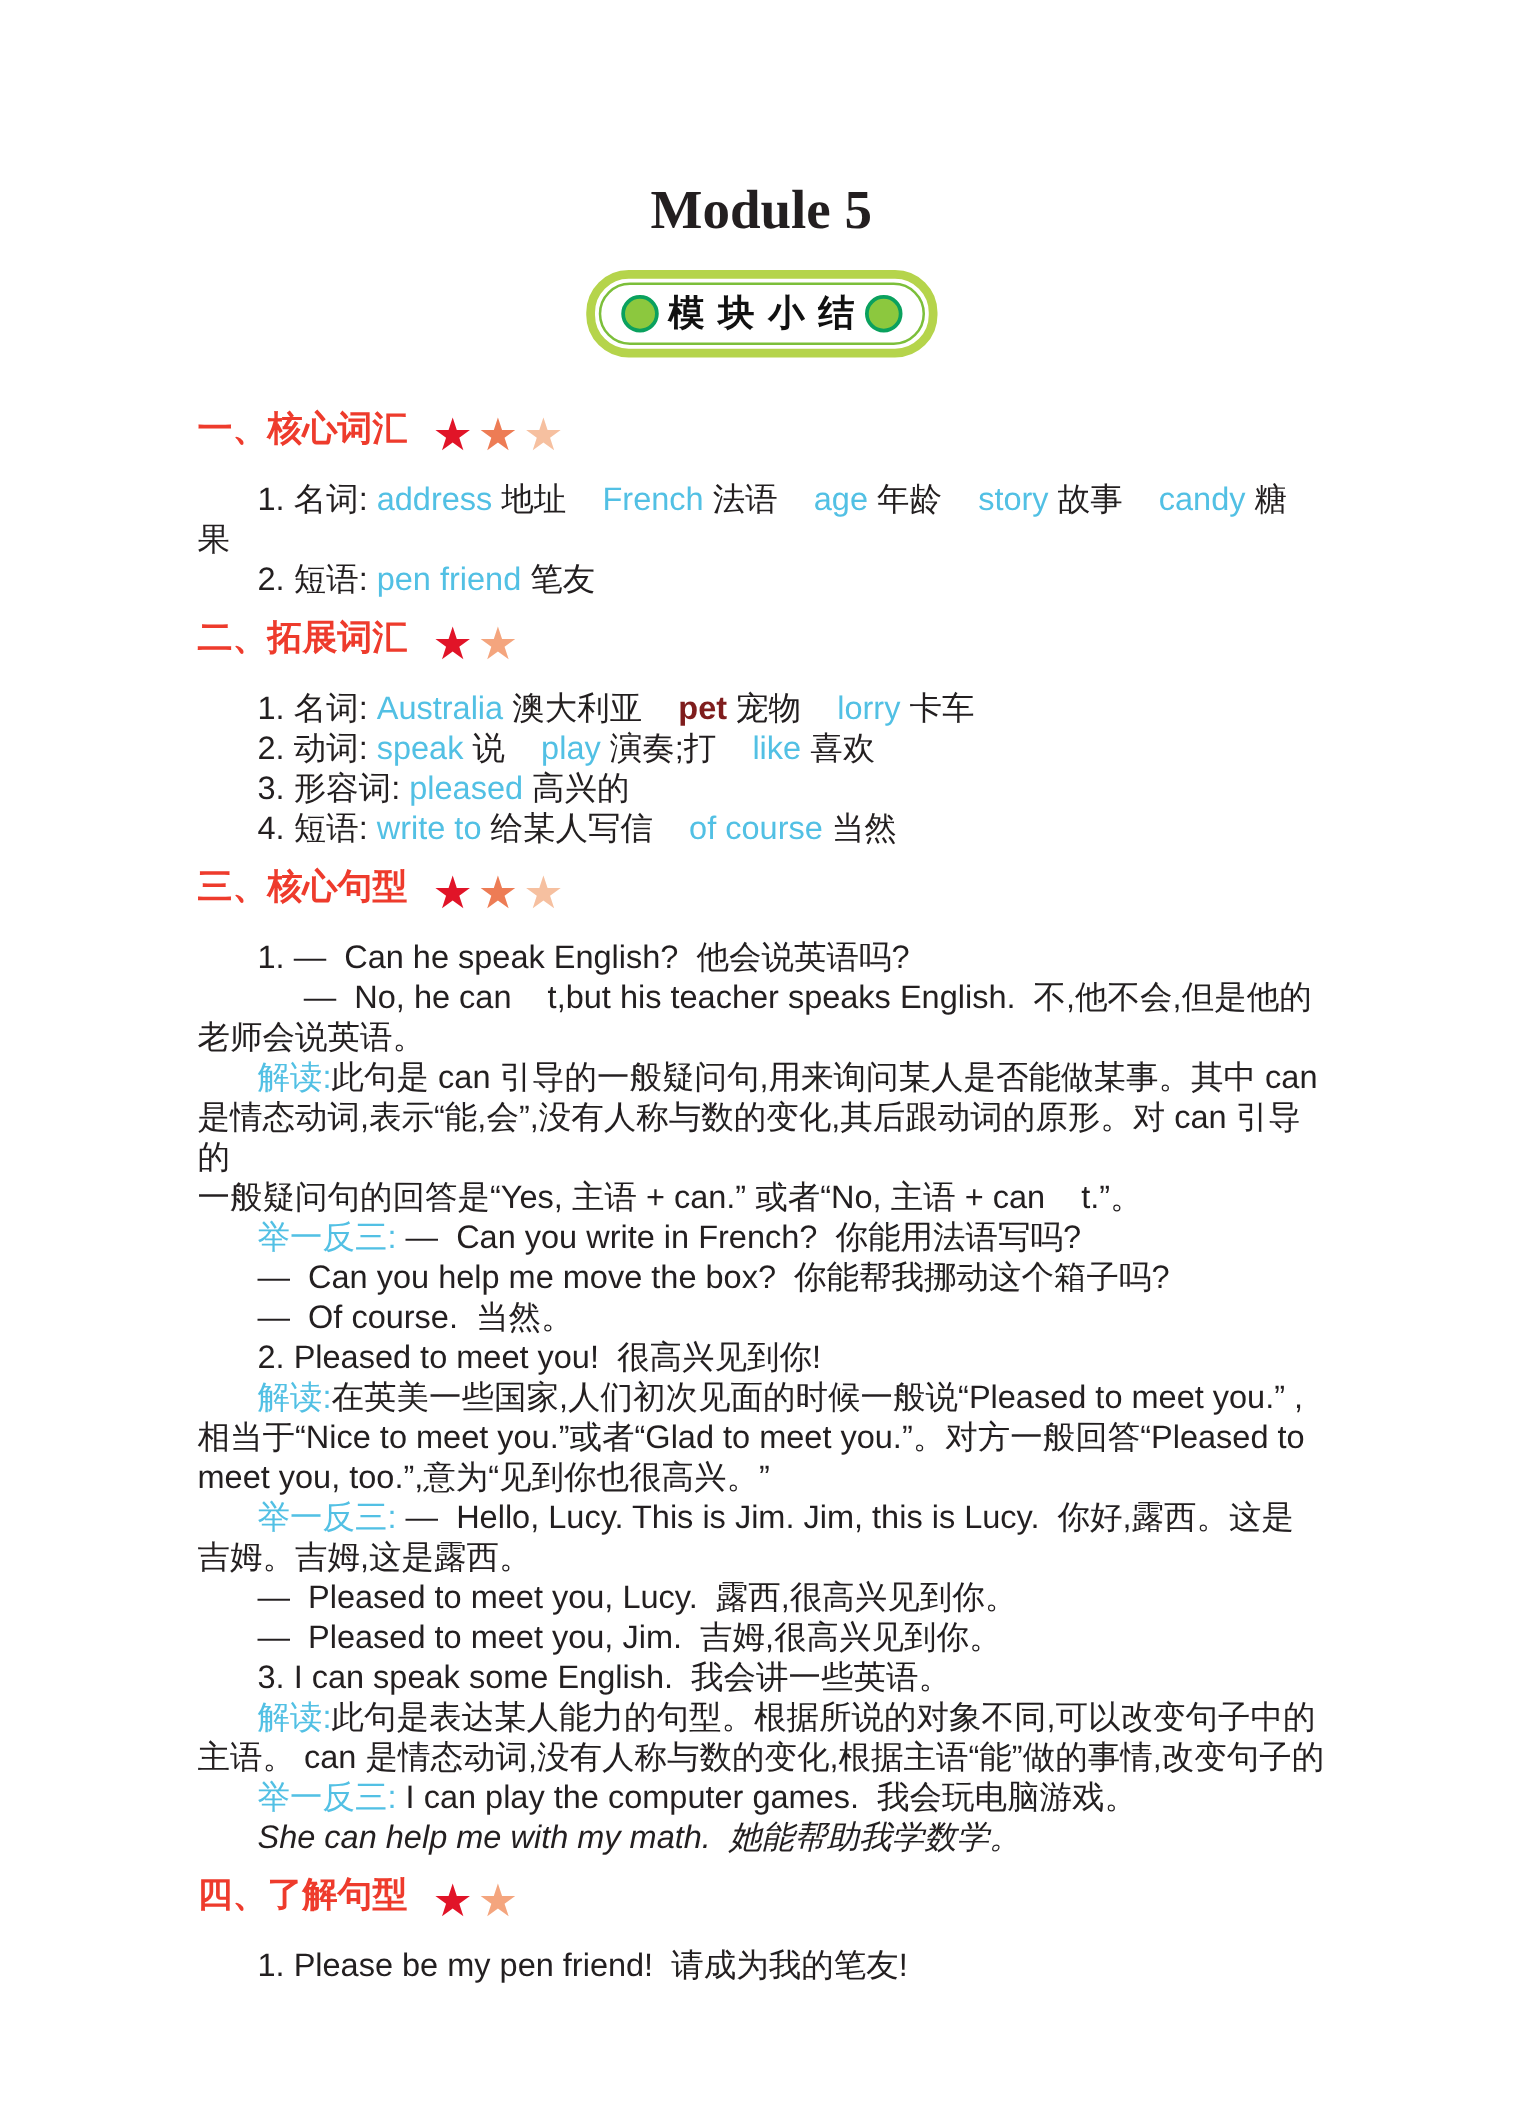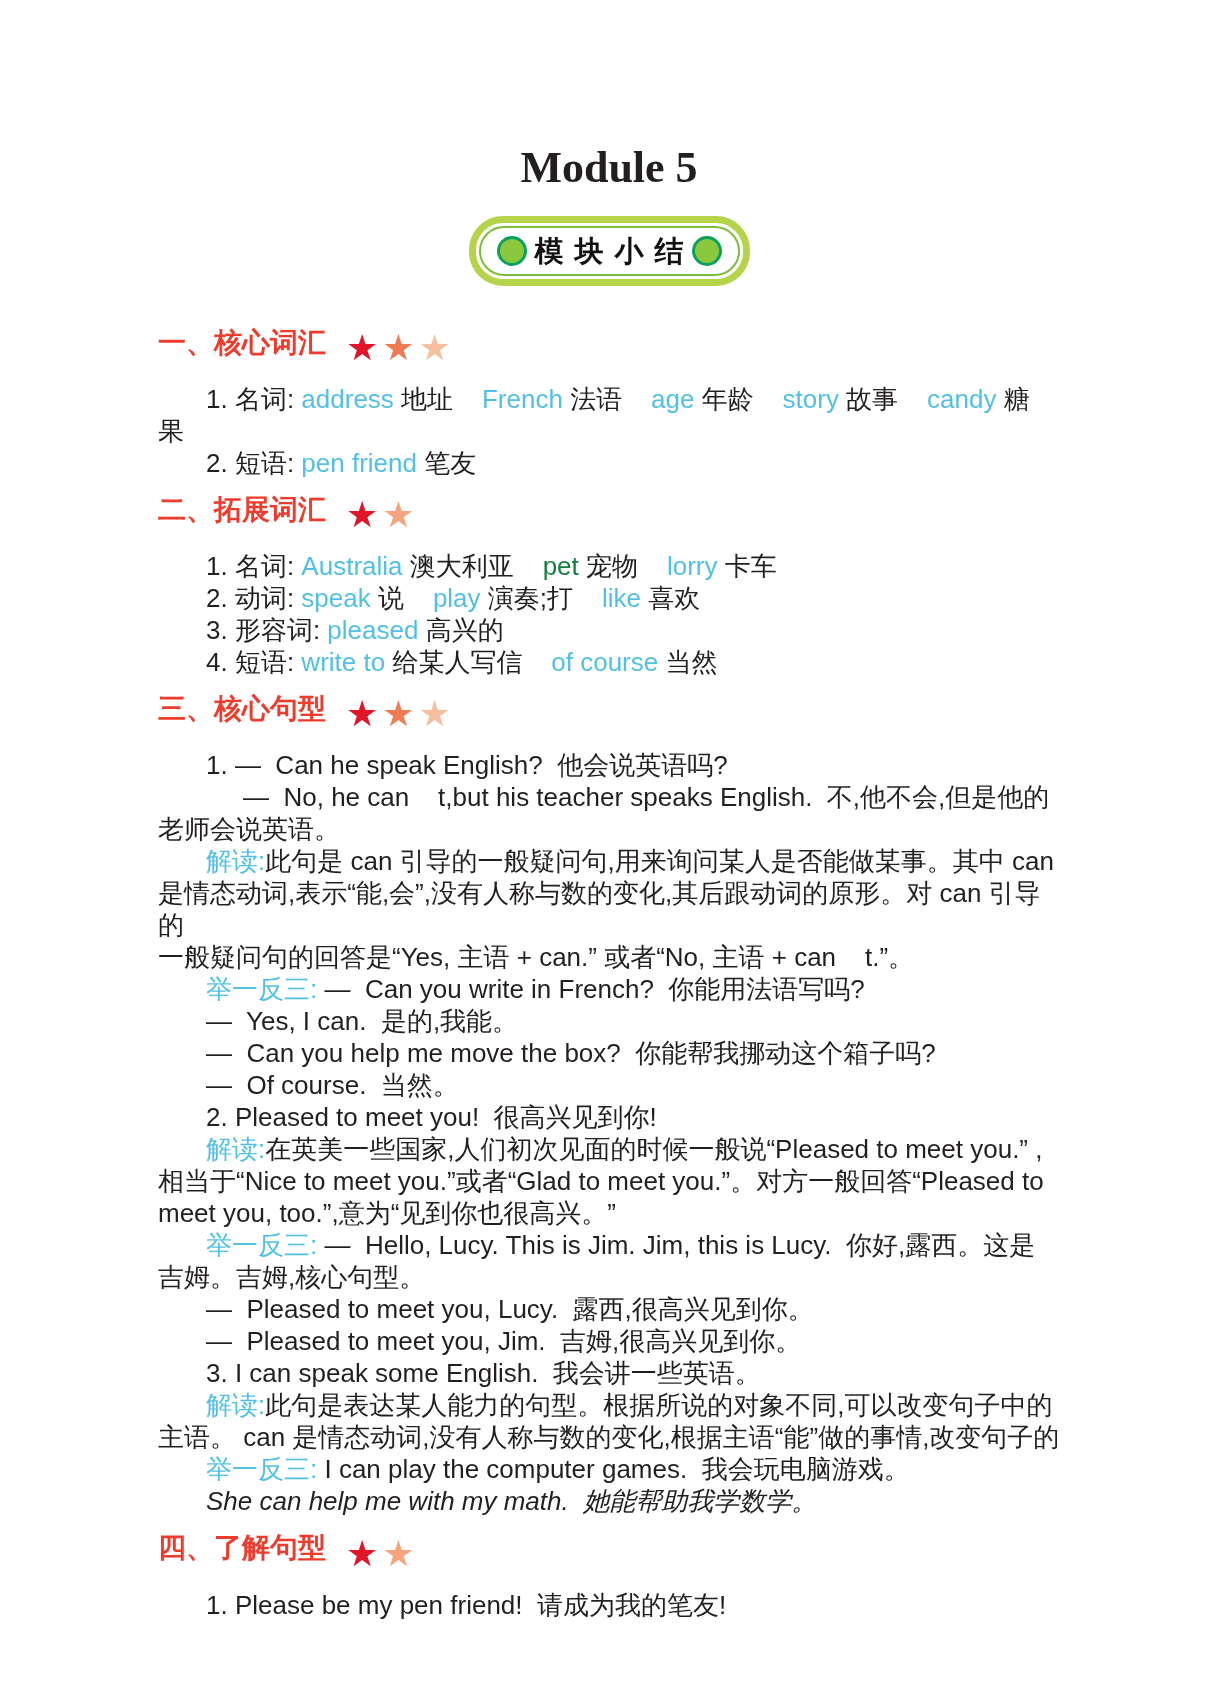--- a/index.html
+++ b/index.html
@@ -60,41 +60,40 @@
       </div>
     </div>
   </div>
 
   <div class="content">
       <div class="sec-header first"><span class="sec-title" style="color: rgb(238, 59, 44); text-align: right;">一、核心词汇</span><span class="stars"><span class="star" style="color: rgb(225, 20, 40);">★</span><span class="star" style="color: rgb(237, 124, 85);">★</span><span class="star" style="color: rgb(246, 192, 160);">★</span></span></div>
       <div class="line" style="padding-left: 48px;"><span>1. 名词: </span><span style="color: rgb(82, 192, 228);">address</span><span> 地址    </span><span style="color: rgb(82, 192, 228);">French</span><span> 法语    </span><span style="color: rgb(82, 192, 228);">age</span><span> 年龄    </span><span style="color: rgb(82, 192, 228);">story</span><span> 故事    </span><span style="color: rgb(82, 192, 228);">candy</span><span> 糖</span></div>
       <div class="line" style="padding-left: 0px;"><span>果</span></div>
       <div class="line" style="padding-left: 48px;"><span>2. 短语: </span><span style="color: rgb(82, 192, 228);">pen friend</span><span> 笔友</span></div>
       <div class="sec-header"><span class="sec-title" style="color: rgb(238, 59, 44);">二、拓展词汇</span><span class="stars"><span class="star" style="color: rgb(225, 20, 40);">★</span><span class="star" style="color: rgb(244, 165, 126);">★</span></span></div>
-      <div class="line" style="padding-left: 48px;"><span>1. 名词: </span><span style="color: rgb(82, 192, 228);">Australia</span><span> 澳大利亚    </span><span style="color: #15803d;">pet</span><span> 宠物    </span><span style="color: rgb(82, 192, 228);">lorry</span><span> 卡车</span></div>
+      <div class="line" style="padding-left: 48px;"><span>1. 名词: </span><span style="color: rgb(82, 192, 228);">Australia</span><span> 澳大利亚    </span><span style="color: #7f1d1d; font-weight: bold;">pet</span><span> 宠物    </span><span style="color: rgb(82, 192, 228);">lorry</span><span> 卡车</span></div>
       <div class="line" style="padding-left: 48px;"><span>2. 动词: </span><span style="color: rgb(82, 192, 228);">speak</span><span> 说    </span><span style="color: rgb(82, 192, 228);">play</span><span> 演奏;打    </span><span style="color: rgb(82, 192, 228);">like</span><span> 喜欢</span></div>
       <div class="line" style="padding-left: 48px;"><span>3. 形容词: </span><span style="color: rgb(82, 192, 228);">pleased</span><span> 高兴的</span></div>
       <div class="line" style="padding-left: 48px;"><span>4. 短语: </span><span style="color: rgb(82, 192, 228);">write to</span><span> 给某人写信    </span><span style="color: rgb(82, 192, 228);">of course</span><span> 当然</span></div>
       <div class="sec-header"><span class="sec-title" style="color: rgb(238, 59, 44);">三、核心句型</span><span class="stars"><span class="star" style="color: rgb(225, 20, 40);">★</span><span class="star" style="color: rgb(237, 124, 85);">★</span><span class="star" style="color: rgb(246, 192, 160);">★</span></span></div>
       <div class="line" style="padding-left: 48px;"><span>1. —  Can he speak English?  他会说英语吗?</span></div>
       <div class="line" style="padding-left: 85px;"><span>—  No, he can    t,but his teacher speaks English.  不,他不会,但是他的</span></div>
       <div class="line" style="padding-left: 0px;"><span>老师会说英语。</span></div>
       <div class="line" style="padding-left: 48px;"><span style="color: rgb(82, 192, 228);">解读:</span><span>此句是 can 引导的一般疑问句,用来询问某人是否能做某事。其中 can</span></div>
       <div class="line" style="padding-left: 0px;"><span>是情态动词,表示“能,会”,没有人称与数的变化,其后跟动词的原形。对 can 引导的</span></div>
       <div class="line" style="padding-left: 0px;"><span>一般疑问句的回答是“Yes, 主语 + can.” 或者“No, 主语 + can    t.”。</span></div>
       <div class="line" style="padding-left: 48px;"><span style="color: rgb(82, 192, 228);">举一反三: </span><span>—  Can you write in French?  你能用法语写吗?</span></div>
-      <div class="line" style="padding-left: 48px;"><span>—  Yes, I can.  是的,我能。</span></div>
       <div class="line" style="padding-left: 48px;"><span>—  Can you help me move the box?  你能帮我挪动这个箱子吗?</span></div>
       <div class="line" style="padding-left: 48px;"><span>—  Of course.  当然。</span></div>
       <div class="line" style="padding-left: 48px;"><span>2. Pleased to meet you!  很高兴见到你!</span></div>
       <div class="line" style="padding-left: 48px;"><span style="color: rgb(82, 192, 228);">解读:</span><span>在英美一些国家,人们初次见面的时候一般说“Pleased to meet you.” ,</span></div>
       <div class="line" style="padding-left: 0px;"><span>相当于“Nice to meet you.”或者“Glad to meet you.”。对方一般回答“Pleased to</span></div>
       <div class="line" style="padding-left: 0px;"><span>meet you, too.”,意为“见到你也很高兴。”</span></div>
       <div class="line" style="padding-left: 48px;"><span style="color: rgb(82, 192, 228);">举一反三: </span><span>—  Hello, Lucy. This is Jim. Jim, this is Lucy.  你好,露西。这是</span></div>
-      <div class="line" style="padding-left: 0px;"><span>吉姆。吉姆,核心句型。</span></div>
+      <div class="line" style="padding-left: 0px;"><span>吉姆。吉姆,这是露西。</span></div>
       <div class="line" style="padding-left: 48px;"><span>—  Pleased to meet you, Lucy.  露西,很高兴见到你。</span></div>
       <div class="line" style="padding-left: 48px;"><span>—  Pleased to meet you, Jim.  吉姆,很高兴见到你。</span></div>
       <div class="line" style="padding-left: 48px;"><span>3. I can speak some English.  我会讲一些英语。</span></div>
       <div class="line" style="padding-left: 48px;"><span style="color: rgb(82, 192, 228);">解读:</span><span>此句是表达某人能力的句型。根据所说的对象不同,可以改变句子中的</span></div>
       <div class="line" style="padding-left: 0px;"><span>主语。 can 是情态动词,没有人称与数的变化,根据主语“能”做的事情,改变句子的</span></div>
       <div class="line" style="padding-left: 48px;"><span style="color: rgb(82, 192, 228);">举一反三: </span><span>I can play the computer games.  我会玩电脑游戏。</span></div>
       <div class="line" style="padding-left: 48px; font-style: italic;"><span>She can help me with my math.  她能帮助我学数学。</span></div>
       <div class="sec-header"><span class="sec-title" style="color: rgb(238, 59, 44);">四、了解句型</span><span class="stars"><span class="star" style="color: rgb(225, 20, 40);">★</span><span class="star" style="color: rgb(244, 165, 126);">★</span></span></div>
       <div class="line" style="padding-left: 48px;"><span>1. Please be my pen friend!  请成为我的笔友!</span></div>
     </div>

